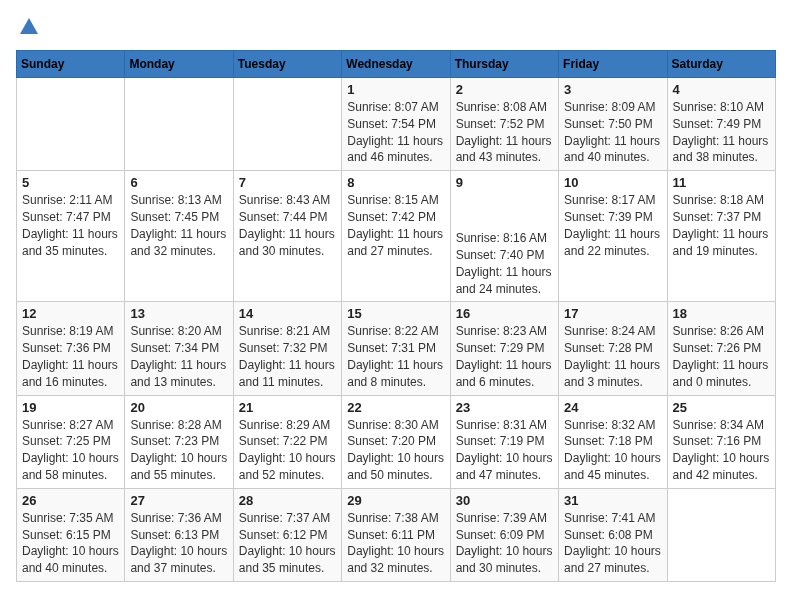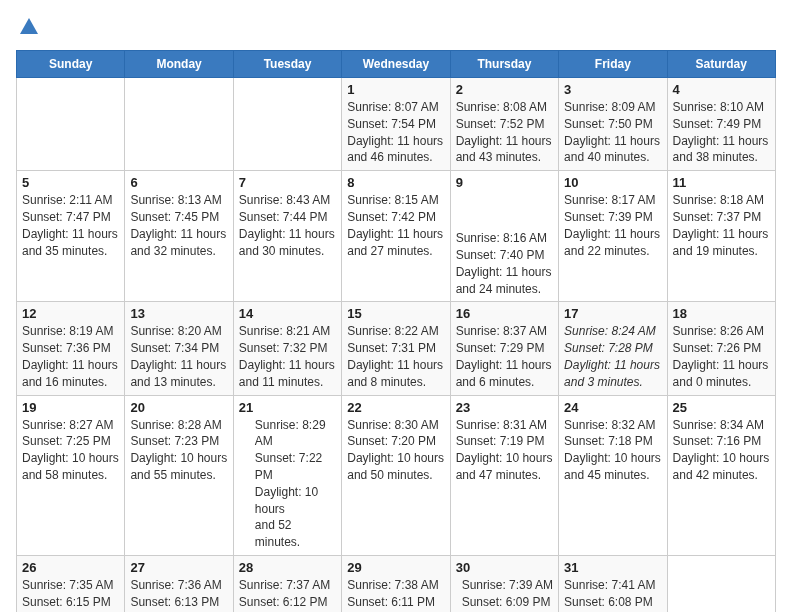--- a/index.html
+++ b/index.html
@@ -49,25 +49,25 @@
       font-size: 15px;
       color: #555;
     }
     table {
       width: 100%;
       border-collapse: collapse;
       table-layout: fixed;
     }
     thead th {
       background-color: #3a7abf;
-      color: #ffffff;
+      color: #000000;
       font-size: 12px;
       font-weight: bold;
       padding: 6px 4px;
-      text-align: center;
+      text-align: left;
       border: 1px solid #2a6aaf;
     }
     tbody td {
       vertical-align: top;
       border: 1px solid #ccc;
       padding: 4px 5px;
       font-size: 10px;
       color: #333;
       height: 88px;
       background: #fff;
@@ -235,28 +235,28 @@
         </td>
         <td>
           <span class="day-number">15</span>
           <div class="cell-text" style="white-space: pre-line;">Sunrise: 8:22 AM
 Sunset: 7:31 PM
 Daylight: 11 hours
 and 8 minutes.</div>
         </td>
         <td>
           <span class="day-number">16</span>
-          <div class="cell-text" style="white-space: pre-line;">Sunrise: 8:37 AM
+          <div class="cell-text" style="white-space: pre-line;">Sunrise: 8:23 AM
 Sunset: 7:29 PM
 Daylight: 11 hours
 and 6 minutes.</div>
         </td>
         <td>
           <span class="day-number">17</span>
-          <div class="cell-text" style="white-space: pre-line; font-style: italic;">Sunrise: 8:24 AM
+          <div class="cell-text" style="white-space: pre-line;">Sunrise: 8:24 AM
 Sunset: 7:28 PM
 Daylight: 11 hours
 and 3 minutes.</div>
         </td>
         <td>
           <span class="day-number">18</span>
           <div class="cell-text" style="white-space: pre-line;">Sunrise: 8:26 AM
 Sunset: 7:26 PM
 Daylight: 11 hours
 and 0 minutes.</div>
@@ -272,21 +272,21 @@
         </td>
         <td>
           <span class="day-number">20</span>
           <div class="cell-text" style="white-space: pre-line;">Sunrise: 8:28 AM
 Sunset: 7:23 PM
 Daylight: 10 hours
 and 55 minutes.</div>
         </td>
         <td>
           <span class="day-number">21</span>
-          <div class="cell-text" style="white-space: pre-line; margin-left: 16px;">Sunrise: 8:29 AM
+          <div class="cell-text" style="white-space: pre-line;">Sunrise: 8:29 AM
 Sunset: 7:22 PM
 Daylight: 10 hours
 and 52 minutes.</div>
         </td>
         <td>
           <span class="day-number">22</span>
           <div class="cell-text" style="white-space: pre-line;">Sunrise: 8:30 AM
 Sunset: 7:20 PM
 Daylight: 10 hours
 and 50 minutes.</div>
@@ -337,21 +337,21 @@
         </td>
         <td>
           <span class="day-number">29</span>
           <div class="cell-text" style="white-space: pre-line;">Sunrise: 7:38 AM
 Sunset: 6:11 PM
 Daylight: 10 hours
 and 32 minutes.</div>
         </td>
         <td>
           <span class="day-number">30</span>
-          <div class="cell-text" style="white-space: pre-line; margin-left: 6px;">Sunrise: 7:39 AM
+          <div class="cell-text" style="white-space: pre-line;">Sunrise: 7:39 AM
 Sunset: 6:09 PM
 Daylight: 10 hours
 and 30 minutes.</div>
         </td>
         <td>
           <span class="day-number">31</span>
           <div class="cell-text" style="white-space: pre-line;">Sunrise: 7:41 AM
 Sunset: 6:08 PM
 Daylight: 10 hours
 and 27 minutes.</div>

